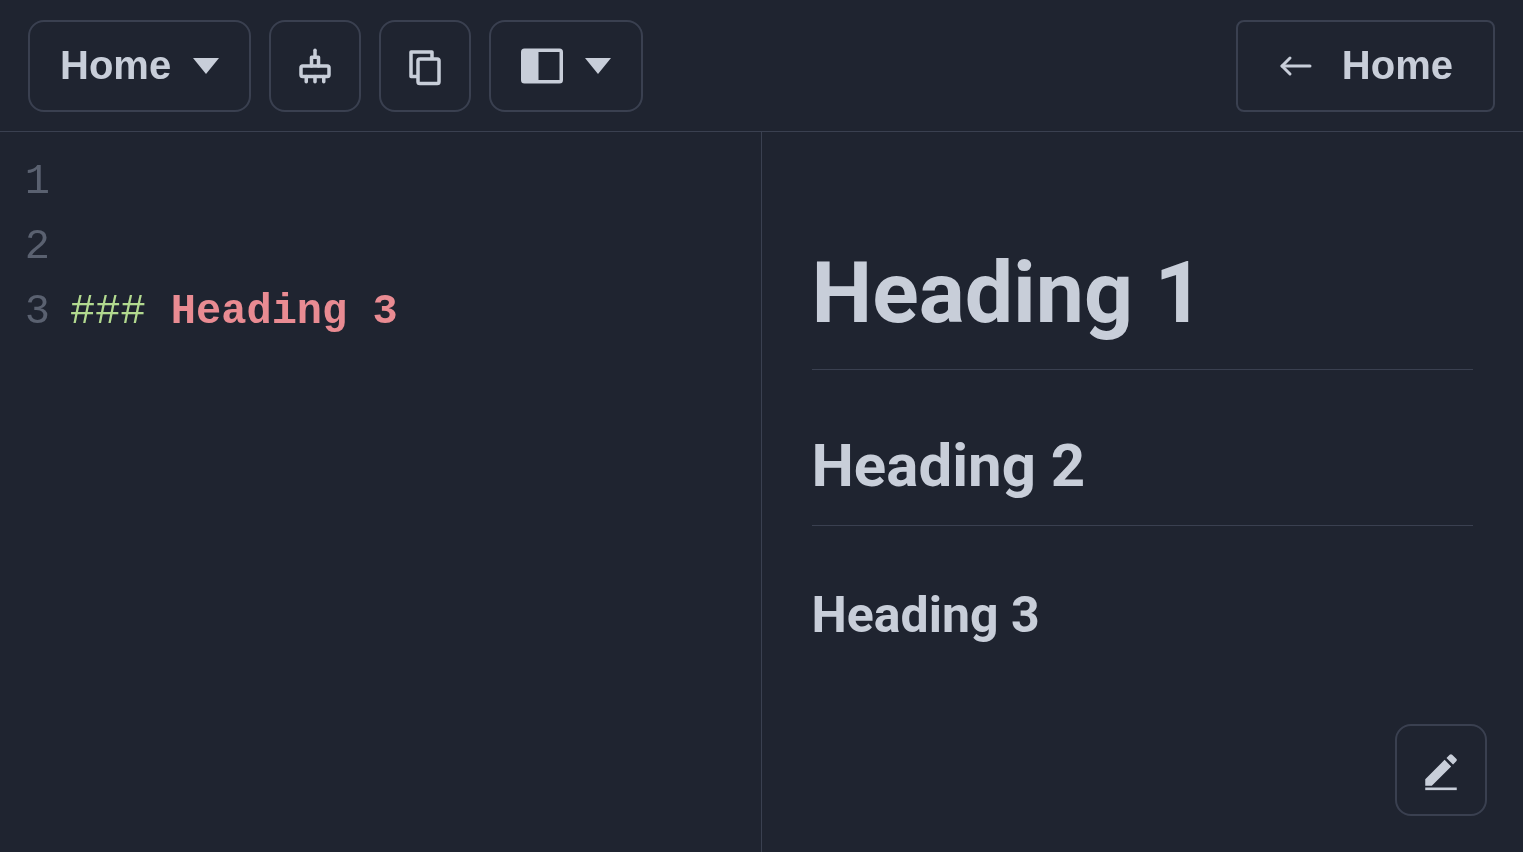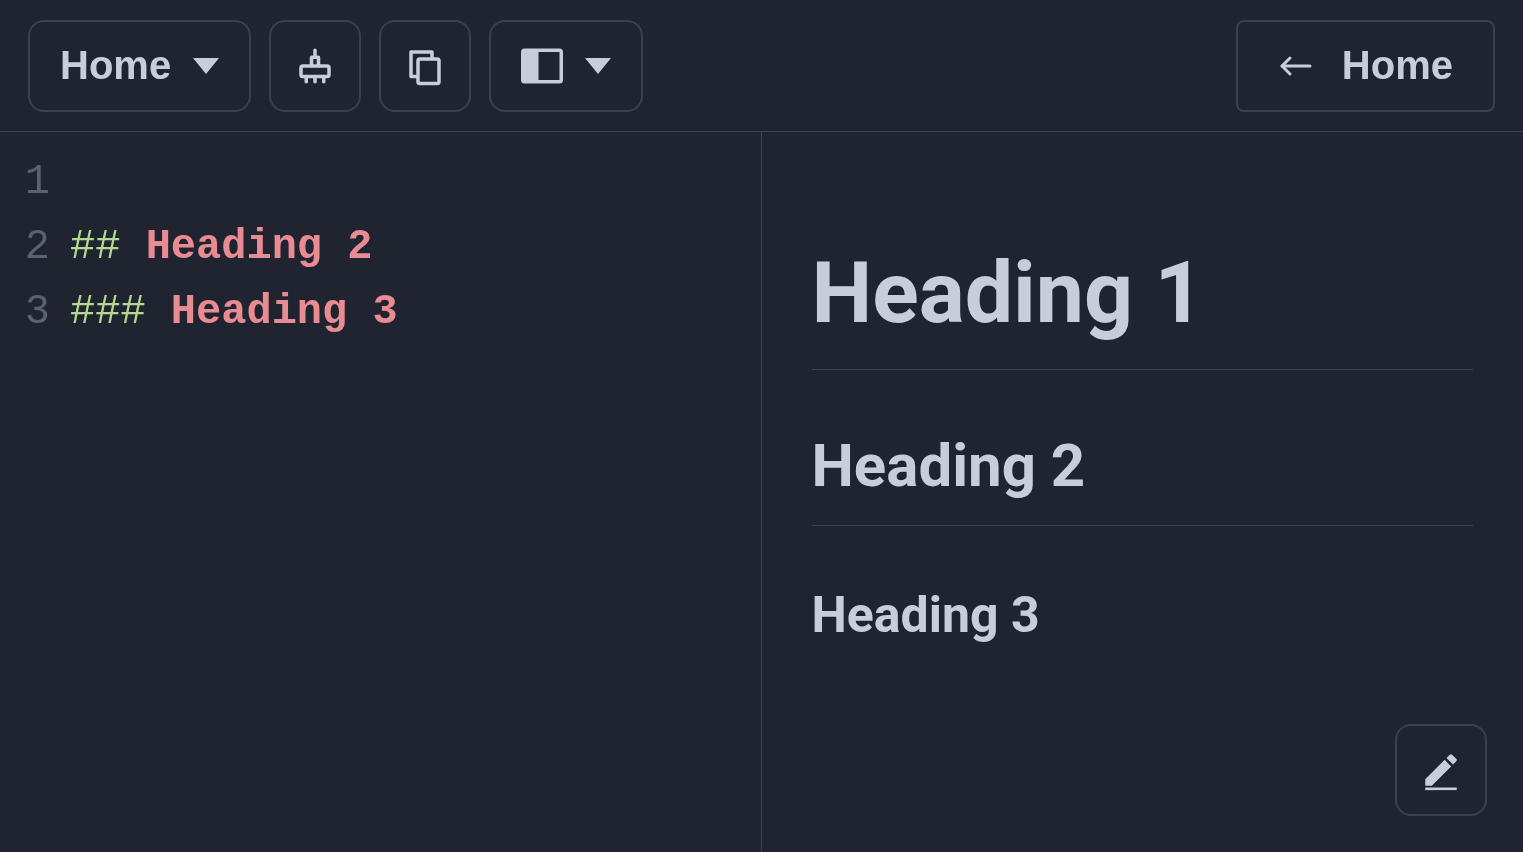--- a/index.html
+++ b/index.html
@@ -186,21 +186,20 @@
 </div>
 
 <div class="workspace">
 
   <div class="editor-pane">
     <div class="code-line">
       <span class="gutter">1</span>
     </div>
     <div class="code-line">
       <span class="gutter">2</span>
-      <span class="codetext"><span class="tok-hash">##</span><span> </span><span class="tok-heading">Heading 2</span></span>
     </div>
     <div class="code-line">
       <span class="gutter">3</span>
       <span class="codetext"><span class="tok-hash">###</span><span> </span><span class="tok-heading">Heading 3</span></span>
     </div>
   </div>
 
   <div class="preview-pane">
     <h1>Heading 1</h1>
     <h2>Heading 2</h2>

